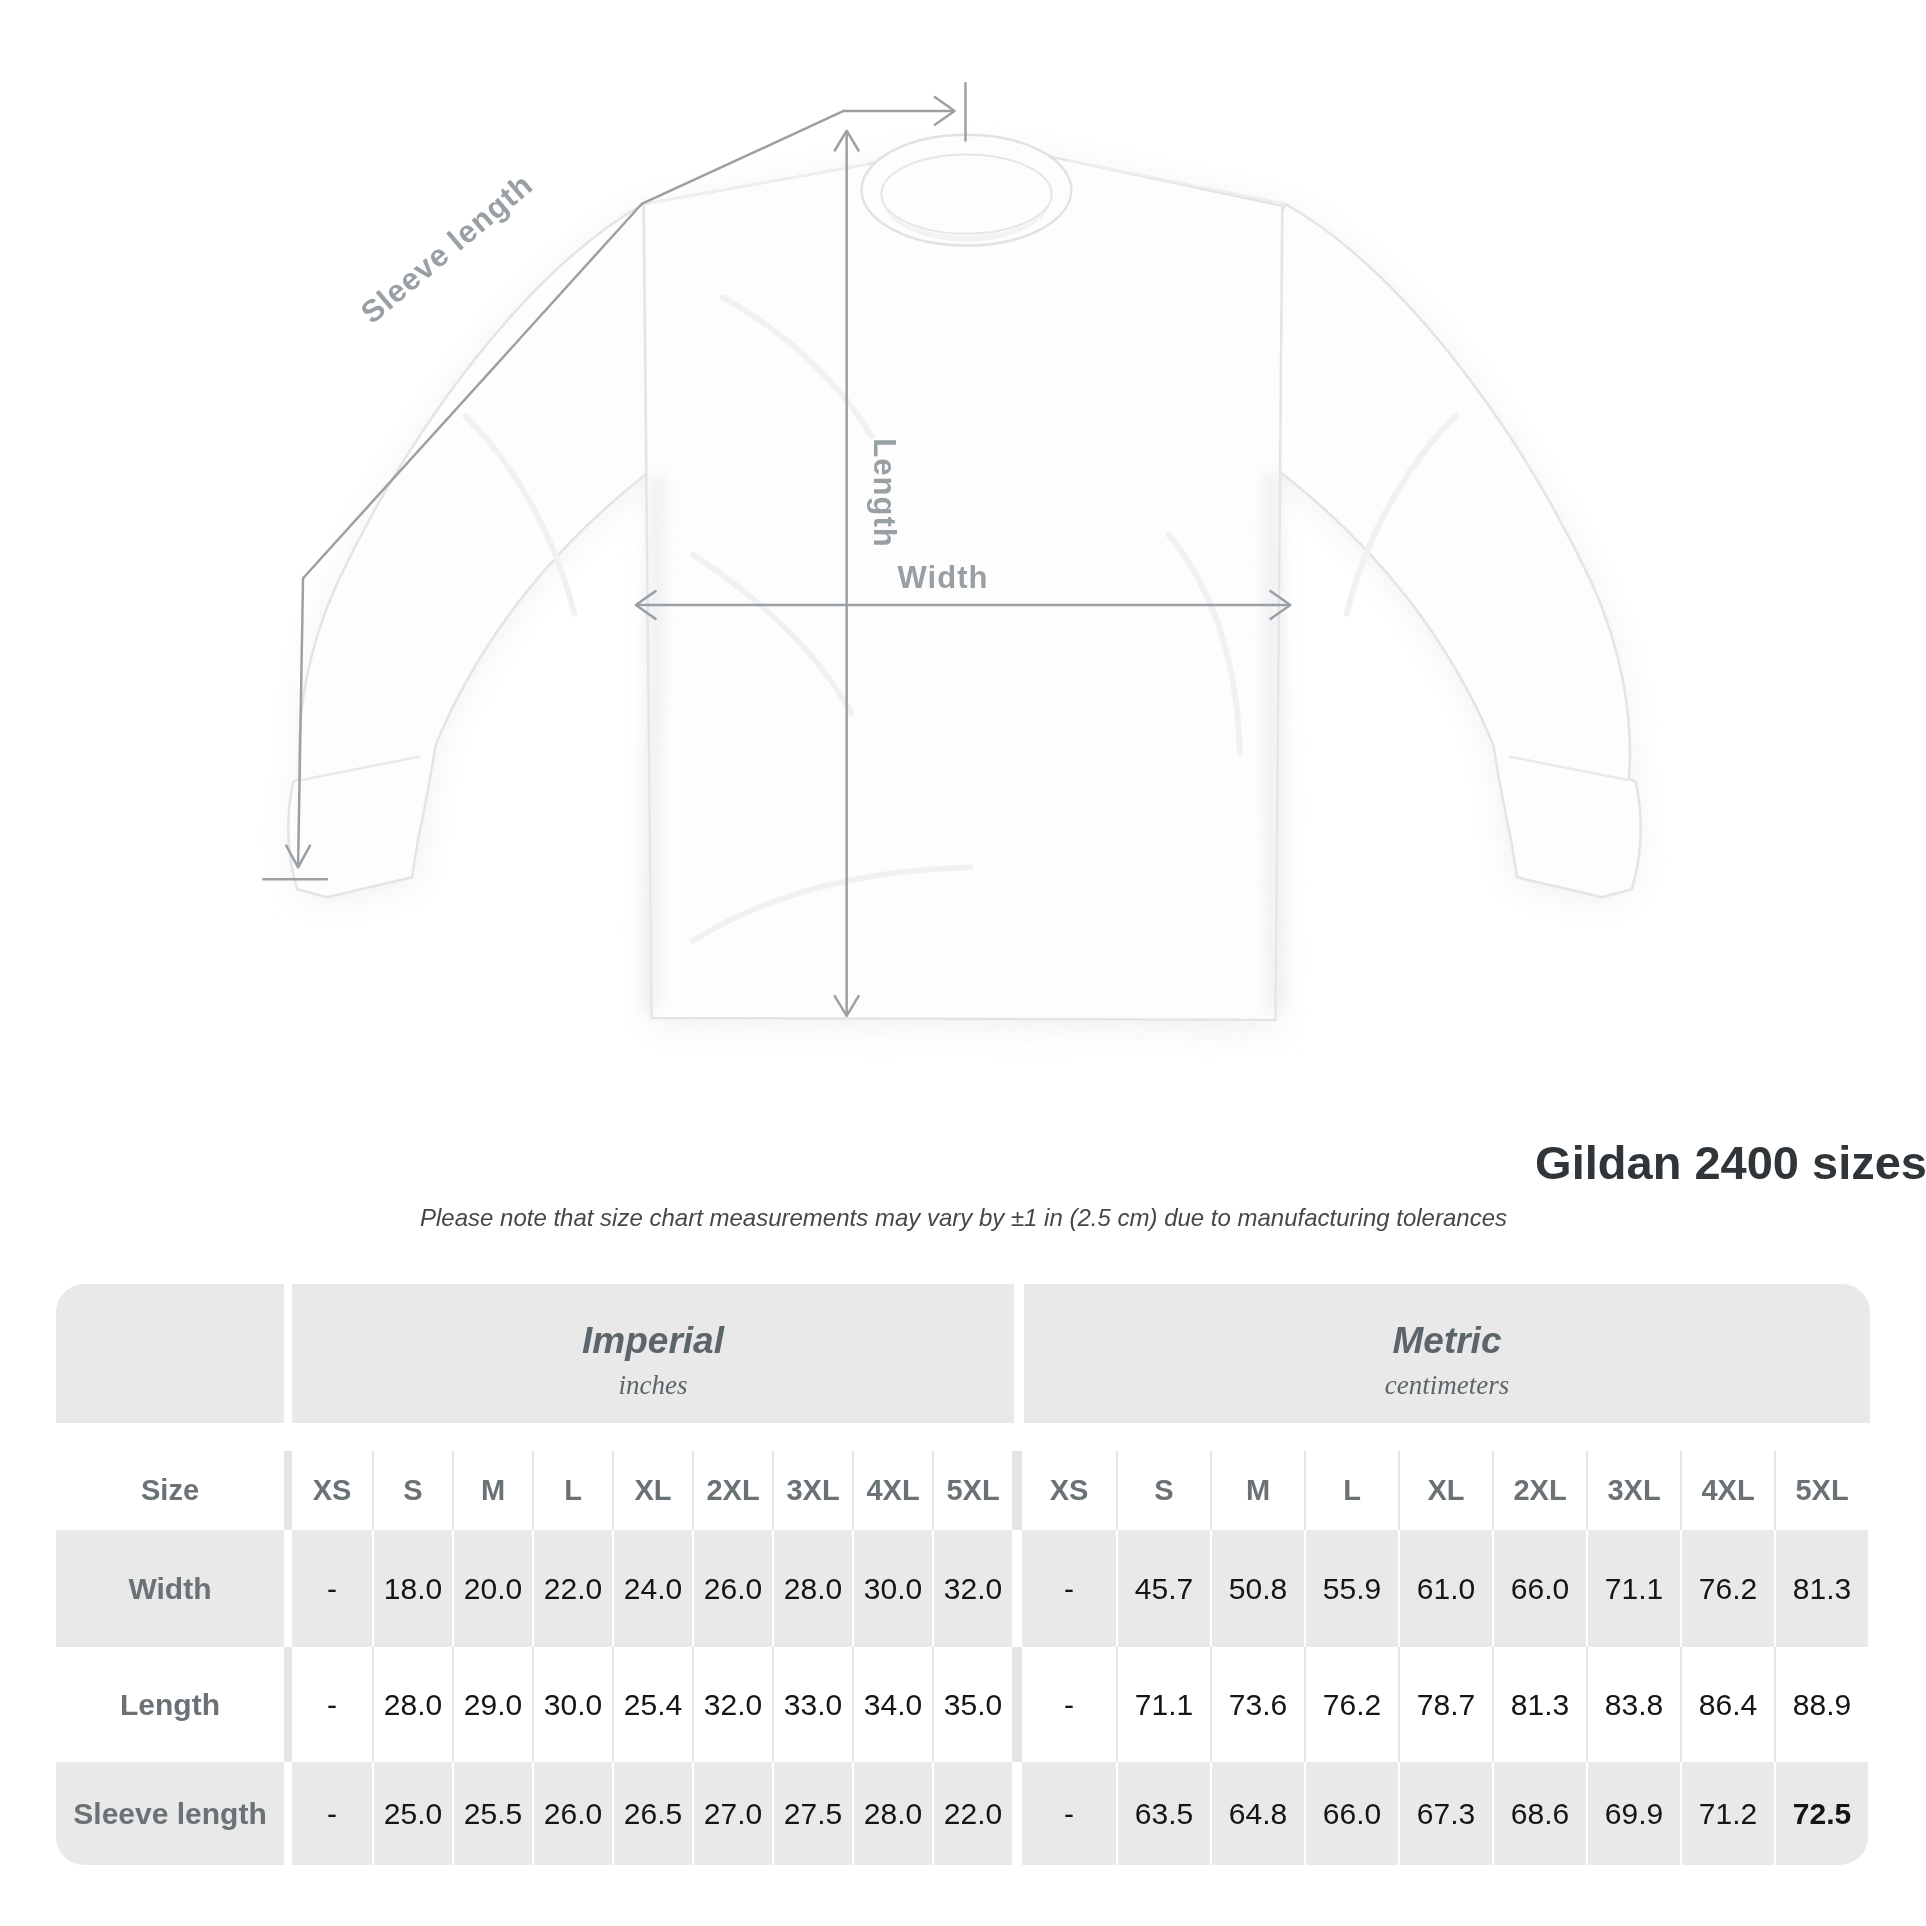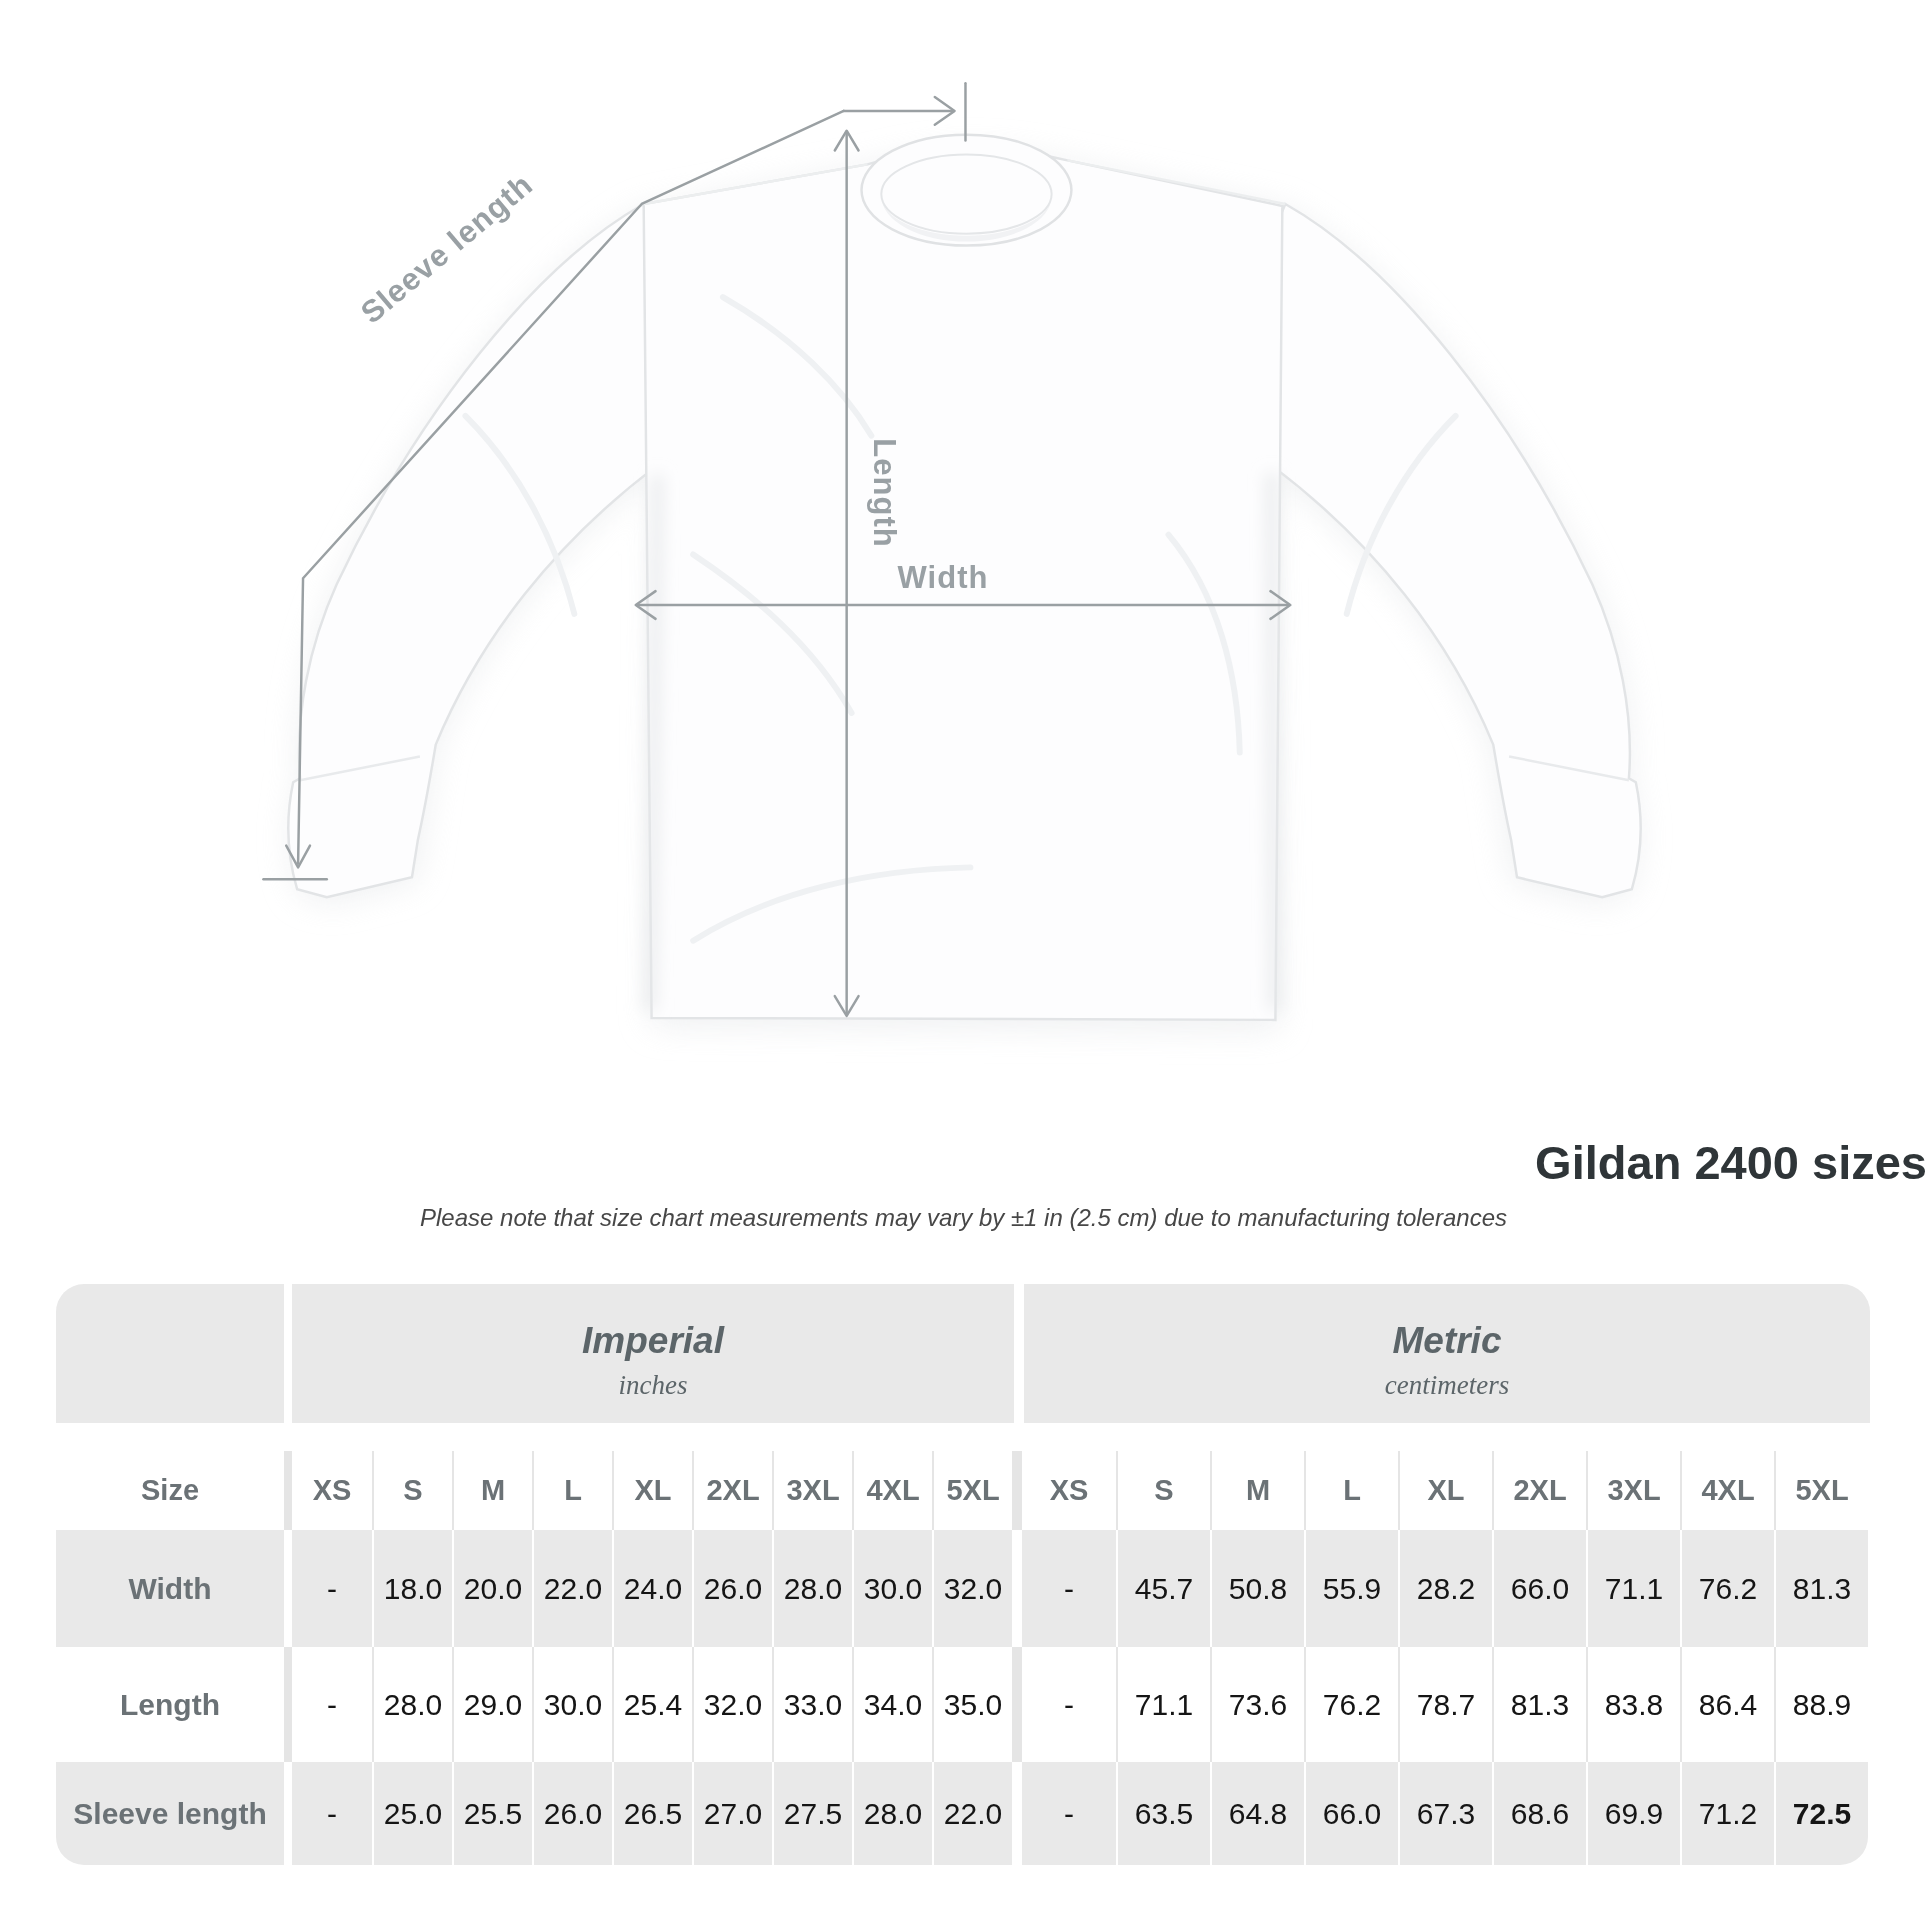--- a/index.html
+++ b/index.html
@@ -183,21 +183,21 @@
       <div class="cell val b2">22.0</div>
       <div class="cell val b2">24.0</div>
       <div class="cell val b2">26.0</div>
       <div class="cell val b2">28.0</div>
       <div class="cell val b2">30.0</div>
       <div class="cell val b2">32.0</div>
       <div class="cell val b10">-</div>
       <div class="cell val b2">45.7</div>
       <div class="cell val b2">50.8</div>
       <div class="cell val b2">55.9</div>
-      <div class="cell val b2">28.2</div>
+      <div class="cell val b2">61.0</div>
       <div class="cell val b2">66.0</div>
       <div class="cell val b2">71.1</div>
       <div class="cell val b2">76.2</div>
       <div class="cell val b2">81.3</div>
     </div>
 
     <div class="trow r-length white-row">
       <div class="cell row-label">Length</div>
       <div class="cell val b8">-</div>
       <div class="cell val b2">28.0</div>

